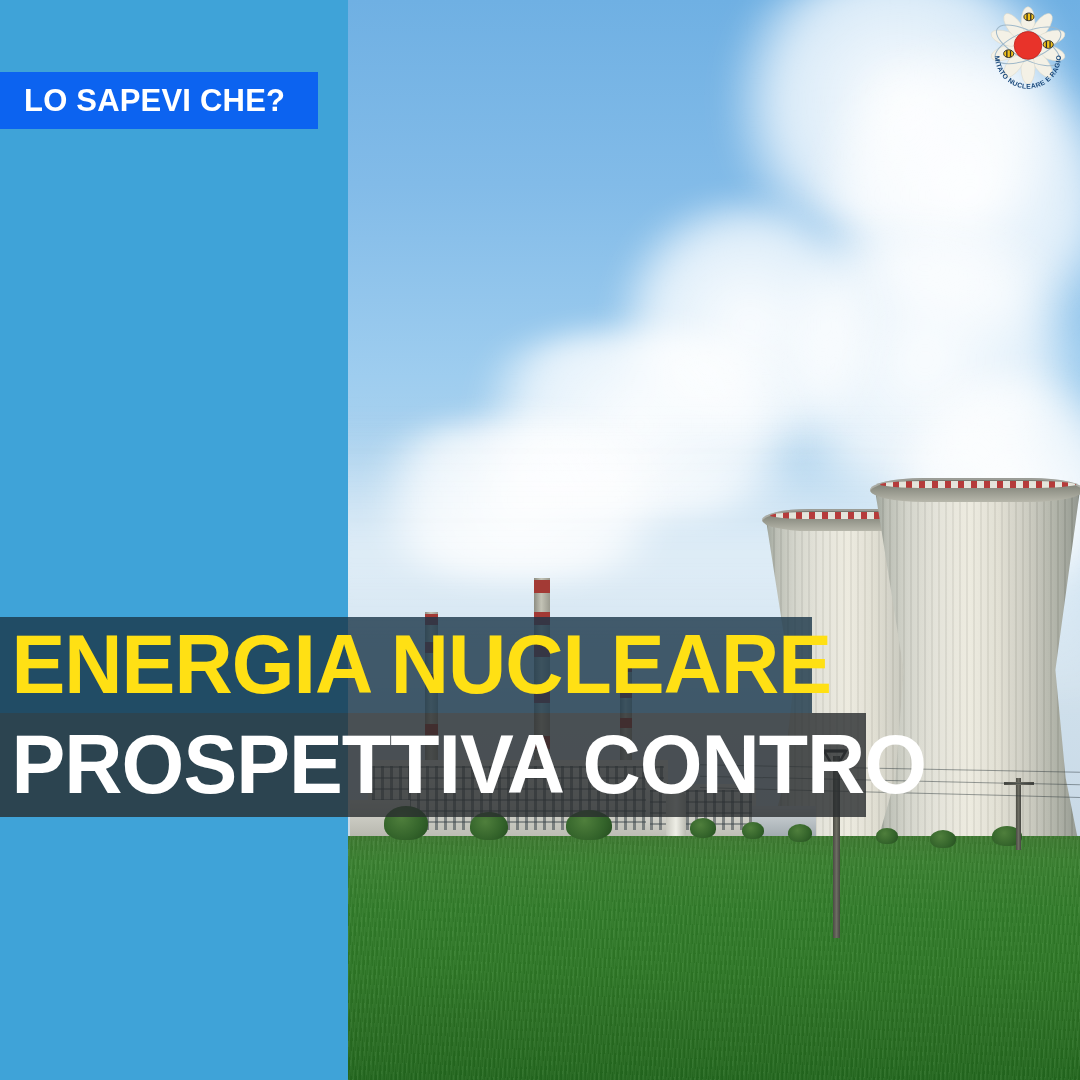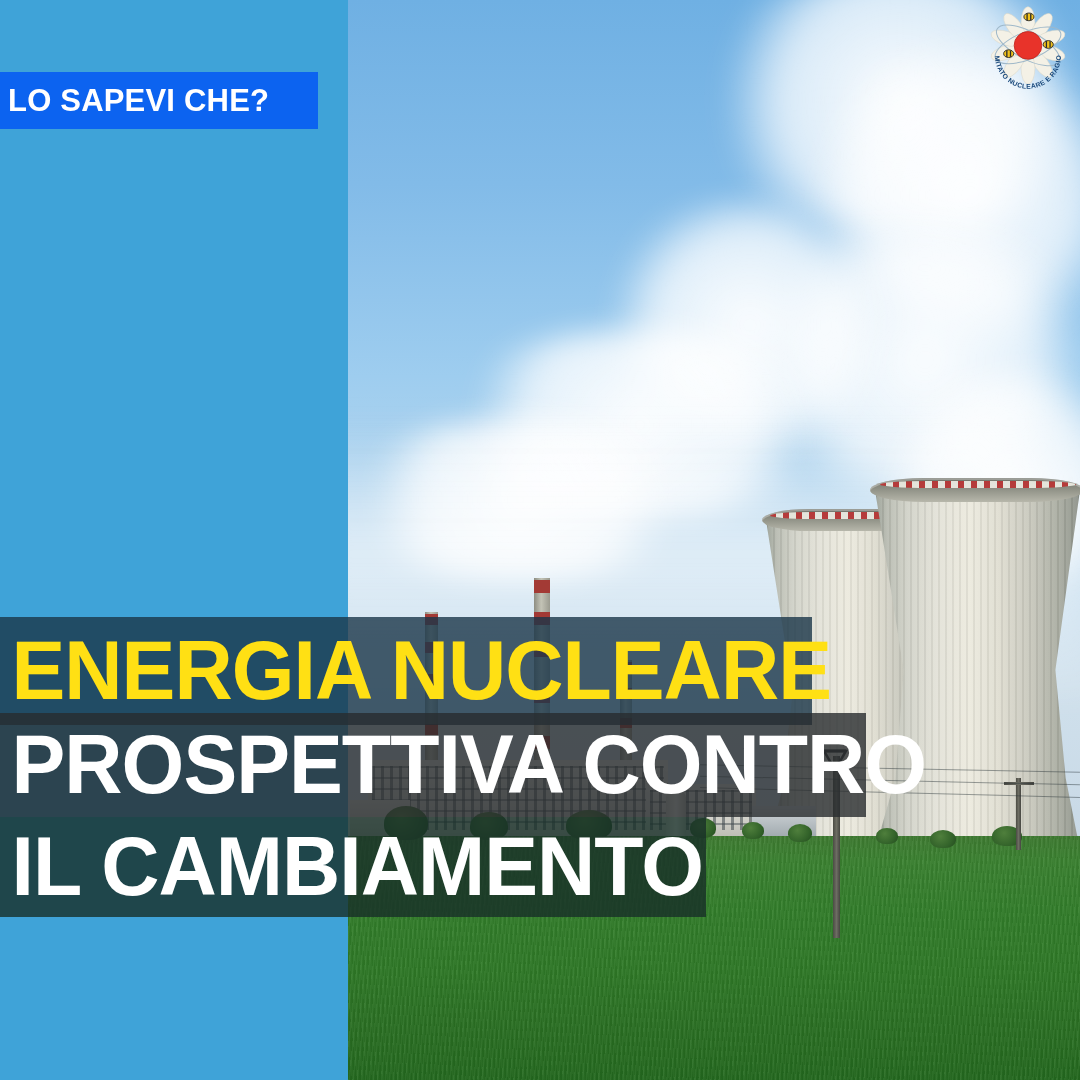--- a/index.html
+++ b/index.html
@@ -132,21 +132,21 @@
     left: 0; top: 72px;
     width: 318px; height: 57px;
     background: #0c63f0;
     display: flex; align-items: center;
   }
   .badge-label {
     color: #ffffff;
     font-size: 31px;
     font-weight: 700;
     letter-spacing: .2px;
-    padding-left: 8px;
+    padding-left: 24px;
     white-space: nowrap;
   }
 
   
   .logo {
     position: absolute;
     right: 6px; top: 4px;
     width: 92px; height: 92px;
   }
 
@@ -160,21 +160,21 @@
   }
   .band .txt {
     white-space: nowrap;
     font-weight: 700;
     line-height: .88;
     padding-left: 12px;
     letter-spacing: -1px;
     transform: scaleX(.96);
     transform-origin: left center;
   }
-  #band1 { top: 617px; width: 812px; height: 108px; }
+  #band1 { top: 617px; width: 812px; height: 96px; }
   #band1 .txt { color: #FFE014; font-size: 84px; }
   #band2 { top: 713px; width: 866px; height: 104px; background: rgba(40,44,46,.80); }
   #band2 .txt { color: #ffffff; font-size: 84px; }
   #band3 { top: 817px; width: 706px; height: 100px; background: rgba(24,46,40,.80); }
   #band3 .txt { color: #ffffff; font-size: 84px; }
   #band4 { top: 917px; width: 441px; height: 88px; background: rgba(24,46,40,.80); }
   #band4 .txt { color: #ffffff; font-size: 84px; }
 </style>
 </head>
 <body>
@@ -310,17 +310,14 @@
       </text>
     </svg>
   </div>
 
   <div class="band" id="band1">
     <span class="txt">ENERGIA NUCLEARE</span>
   </div>
   <div class="band" id="band2">
     <span class="txt">PROSPETTIVA CONTRO</span>
   </div>
-  <div class="band" id="band3">
-    <span class="txt">IL CAMBIAMENTO</span>
-  </div>
 
 </div>
 
 </body></html>

